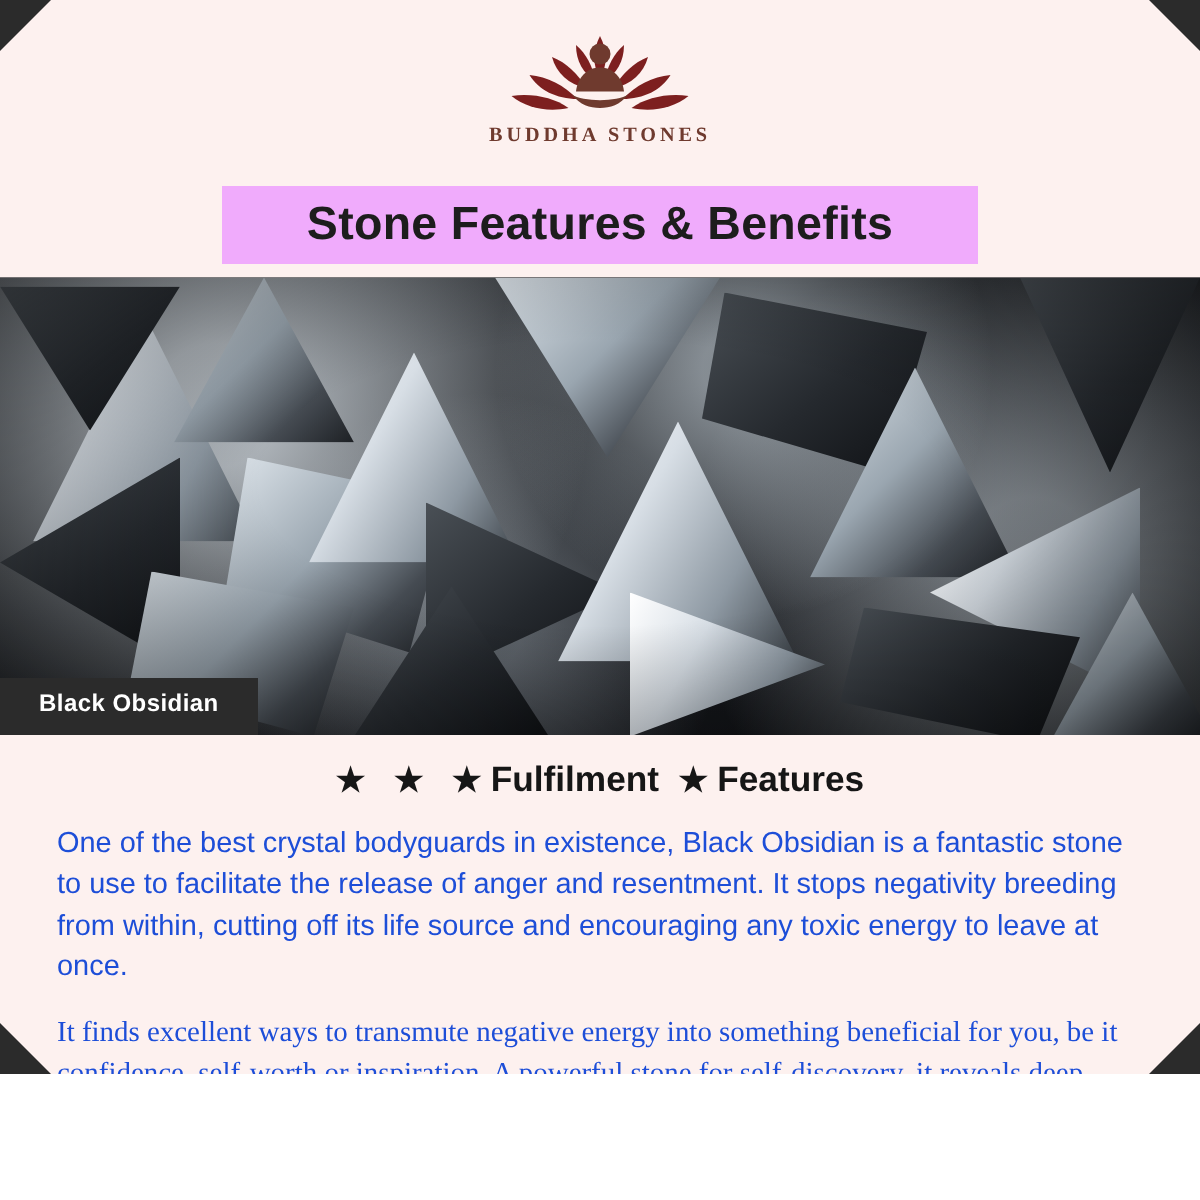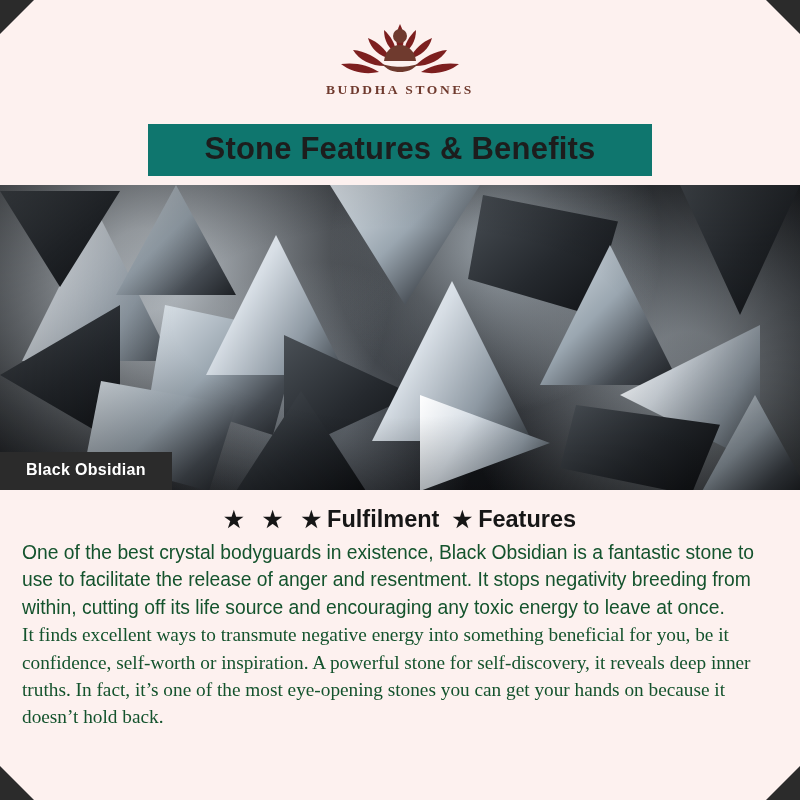--- a/index.html
+++ b/index.html
@@ -6,21 +6,21 @@
     margin: 0;
     padding: 0;
     background: #fff;
   }
   body {
     font-family: "Liberation Sans", sans-serif;
   }
   .page {
     position: relative;
     width: 800px;
-    height: 800px;
+    height: 716px;
     overflow: hidden;
     background: #fdf1ef;
   }
 
   
   .corner {
     position: absolute;
     width: 0;
     height: 0;
     z-index: 5;
@@ -69,21 +69,21 @@
     font-weight: bold;
     color: #6f3a2e;
     margin-top: -4px;
     font-family: "Liberation Serif", serif;
   }
 
   
   .title-band {
     position: relative;
     margin: 4px 148px 0 148px;
-    background: #0f766e;
+    background: #f0abfc;
     text-align: center;
     padding: 7px 0 9px 0;
   }
   .title-band h1 {
     margin: 0;
     font-size: 31px;
     font-weight: bold;
     color: #1d1d1d;
     letter-spacing: 0.2px;
   }
@@ -168,24 +168,24 @@
   .benefit .star {
     font-size: 22px;
     margin-right: 6px;
     color: #161616;
     line-height: 1;
   }
   .benefit + .benefit { margin-left: 9px; }
 
   
   .desc p {
-    margin: 0;
+    margin: 16px;
     font-size: 19.3px;
     line-height: 1.42;
-    color: #14532d;
+    color: #1d4ed8;
   }
   .desc p + p { margin-top: 0px; font-family: Liberation Serif, serif; }
 </style>
 </head>
 <body>
 
 <div class="page">
 
   <div class="corner tl"></div>
   <div class="corner tr"></div>

